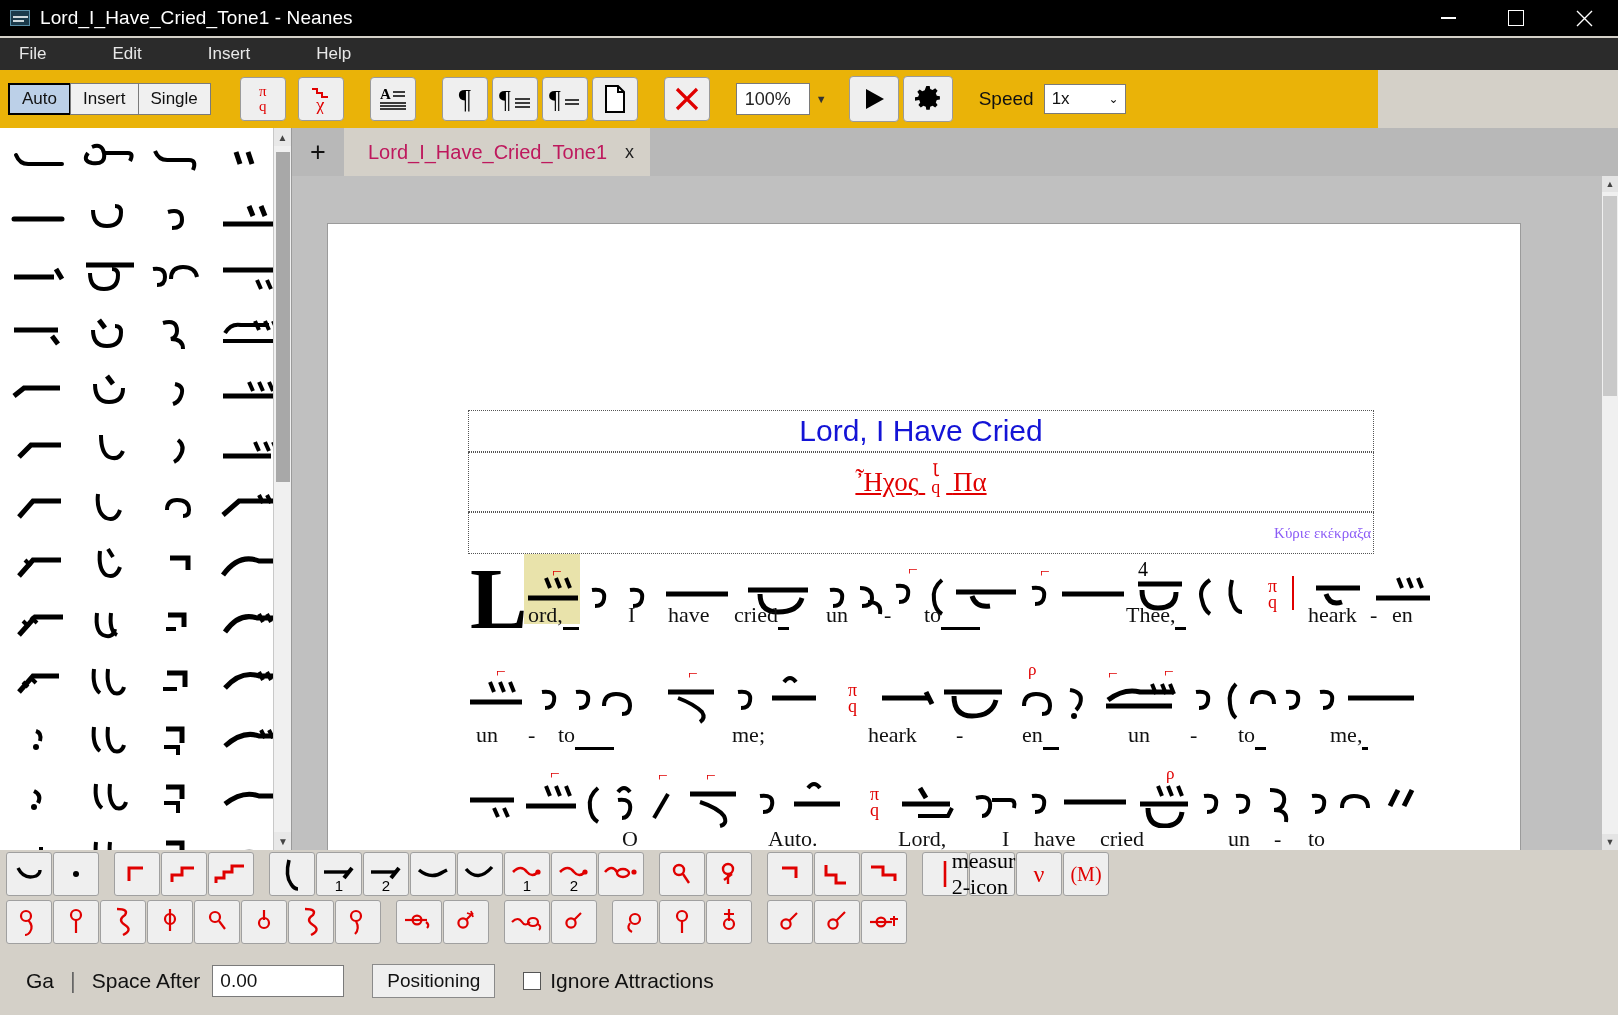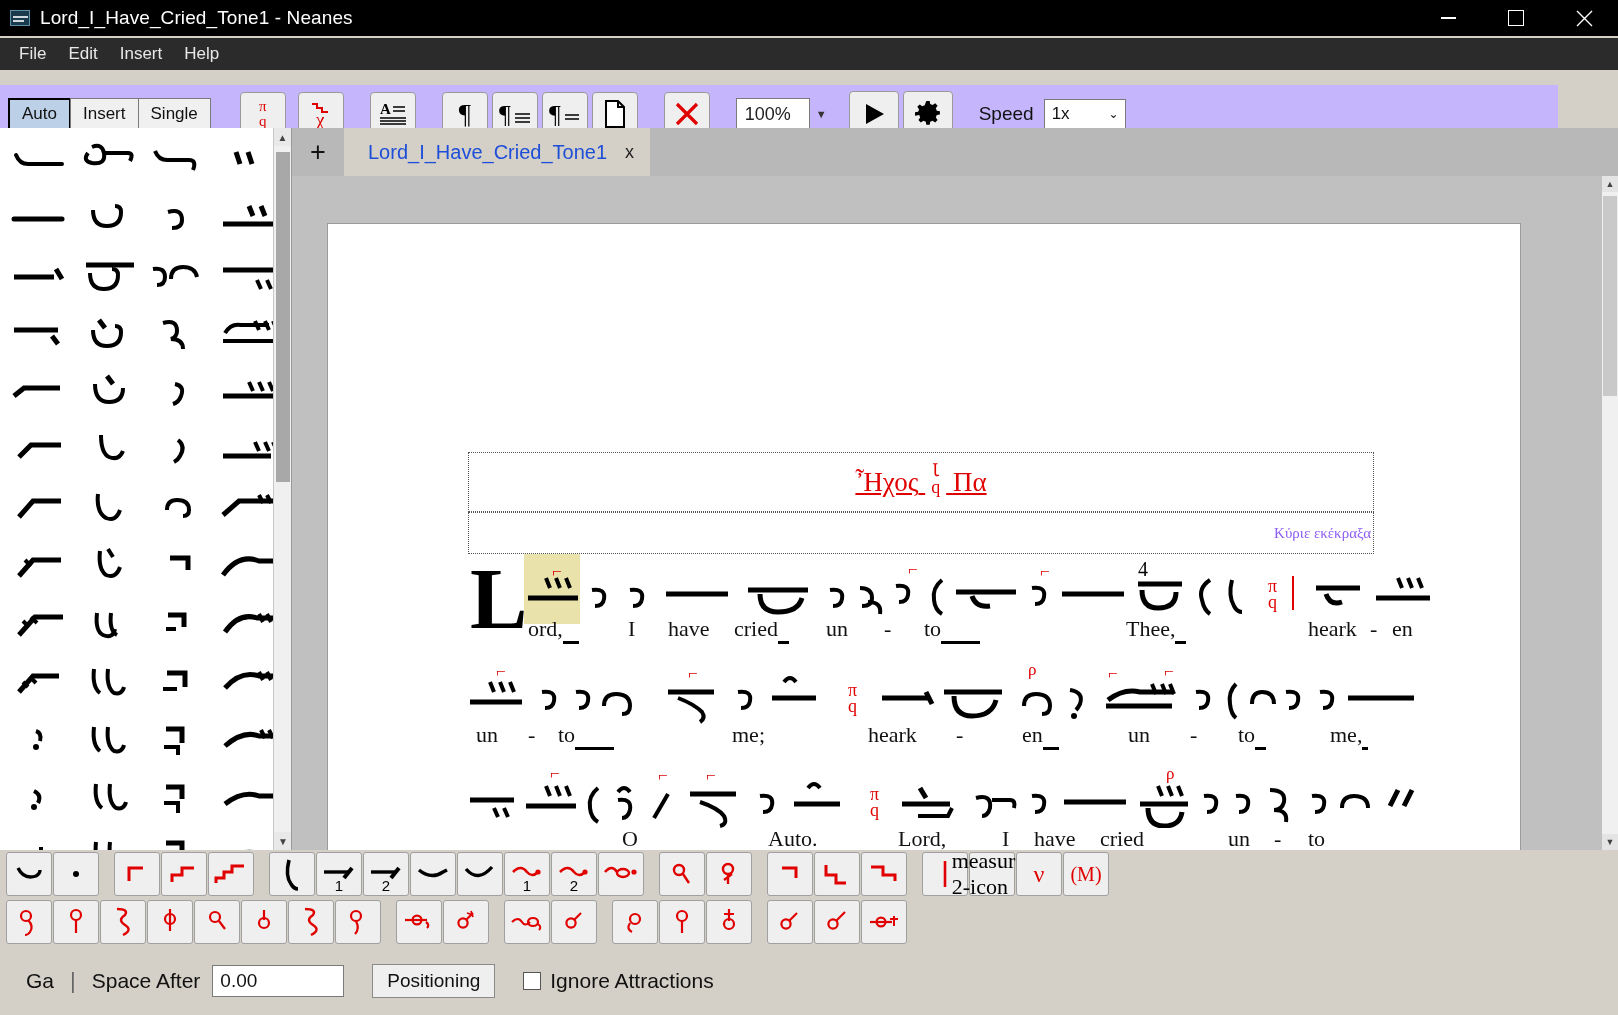--- a/index.html
+++ b/index.html
@@ -39,30 +39,30 @@
   }
   .wc-min { position: relative; }
   .wc-min:after { content:""; position:absolute; width:15px; height:1.5px; background:#fff; }
   .wc-max { position: relative; }
   .wc-max:after { content:""; position:absolute; width:14px; height:14px; border:1.5px solid #fff; }
   .wc-close svg { display:block; }
 
   
   #menubar {
     position: absolute; left: 0; top: 38px; width: 1618px; height: 32px;
-    background: #2b2b2b; display: flex; align-items: center; padding-left: 8px;
+    background: #2b2b2b; display: flex; align-items: center; padding-left: 8px; gap: 44px;
   }
   #menubar .mi {
     color: #e8e8e8; font-size: 17px; padding: 3px 11px; cursor: default;
   }
 
   
   #toolbar {
-    position: absolute; left: 0; top: 85px; width: 1558px; height: 58px;
-    background: #c4b5fd; display: flex; align-items: center; padding-left: 8px;
+    position: absolute; left: 0; top: 70px; width: 1378px; height: 58px;
+    background: #eab308; display: flex; align-items: center; padding-left: 8px;
   }
   .tgroup { display: flex; align-items: center; }
   .gap-sm { width: 8px; }
   .gap-md { width: 22px; }
   .gap-lg { width: 30px; }
 
   .segbtn {
     height: 32px; min-width: 54px; padding: 0 12px;
     background: #f0f0f0; border: 1px solid #7a7a7a;
     font-size: 17px; color: #111;
@@ -129,21 +129,21 @@
     background: #b8b8b8; display: flex; align-items: stretch;
   }
   #newtab {
     width: 52px; display: flex; align-items: center; justify-content: center;
     font-size: 27px; color: #111; cursor: default;
   }
   .doctab {
     background: #d4d0c8; display: flex; align-items: center;
     padding: 0 16px 0 24px; gap: 18px; cursor: default;
   }
-  .doctab .tname { font-size: 20px; color: #1d4ed8; }
+  .doctab .tname { font-size: 20px; color: #be185d; }
   .doctab .tclose { font-size: 18px; color: #222; }
 
   
   #docarea {
     position: absolute; left: 292px; top: 176px; width: 1326px; height: 674px;
     background: #c0c0c0; overflow: hidden;
   }
   #page {
     position: absolute; left: 36px; top: 48px; width: 1192px; height: 700px;
     background: #fff; box-shadow: 0 0 0 1px #9b9b9b;
@@ -678,20 +678,23 @@
   <div id="newtab">+</div>
   <div class="doctab">
     <span class="tname">Lord_I_Have_Cried_Tone1</span>
     <span class="tclose">x</span>
   </div>
 </div>
 
 <div id="docarea">
   <div id="page">
 
+    <div class="hbox" id="hdr1">
+      <div class="title-blue">Lord, I Have Cried</div>
+    </div>
 
     <div class="hbox" id="hdr2">
       <div class="mode-red">
         <span>Ἦχος</span>
         <span class="mart">
           <i>Ꙇ</i>
           <i>q</i>
         </span>
         <span>Πα</span>
       </div>
@@ -768,21 +771,21 @@
         <div style="position:absolute;left:964px;top:20px;width:2px;height:34px;background:#e00000;"></div>
         <svg style="position:absolute;left:984px;top:24px;" width="56" height="36" viewBox="0 0 56 36">
           <path d="M4 8 h44" stroke="#000" stroke-width="5"></path>
             <path d="M14 14 q4 12 16 8" stroke="#000" stroke-width="5" fill="none"></path>
           </svg>
         <svg style="position:absolute;left:1046px;top:18px;" width="62" height="40" viewBox="0 0 62 40">
           <path d="M24 4 l4 10 M34 4 l4 10 M44 4 l4 10" stroke="#000" stroke-width="4"></path>
             <path d="M2 24 h54" stroke="#000" stroke-width="5"></path>
           </svg>
       </div>
-      <div class="lyrics" style="position:absolute;top:60px;left:0;width:1004px;">
+      <div class="lyrics" style="position:absolute;top:46px;left:0;width:1004px;">
         <span class="ly" style="left:200px;"><span>ord,</span><u>&nbsp;&nbsp;&nbsp;</u></span>
         <span class="ly" style="left:300px;">I</span>
         <span class="ly" style="left:340px;">have</span>
         <span class="ly" style="left:406px;"><span>cried</span><u>&nbsp;&nbsp;</u></span>
         <span class="ly" style="left:498px;">un</span>
         <span class="ly" style="left:556px;">-</span>
         <span class="ly" style="left:596px;"><span>to</span><u>&nbsp;&nbsp;&nbsp;&nbsp;&nbsp;&nbsp;&nbsp;</u></span>
         <span class="ly" style="left:798px;"><span>Thee,</span><u>&nbsp;&nbsp;</u></span>
         <span class="ly" style="left:980px;">heark</span>
         <span class="ly" style="left:1042px;">-</span>

